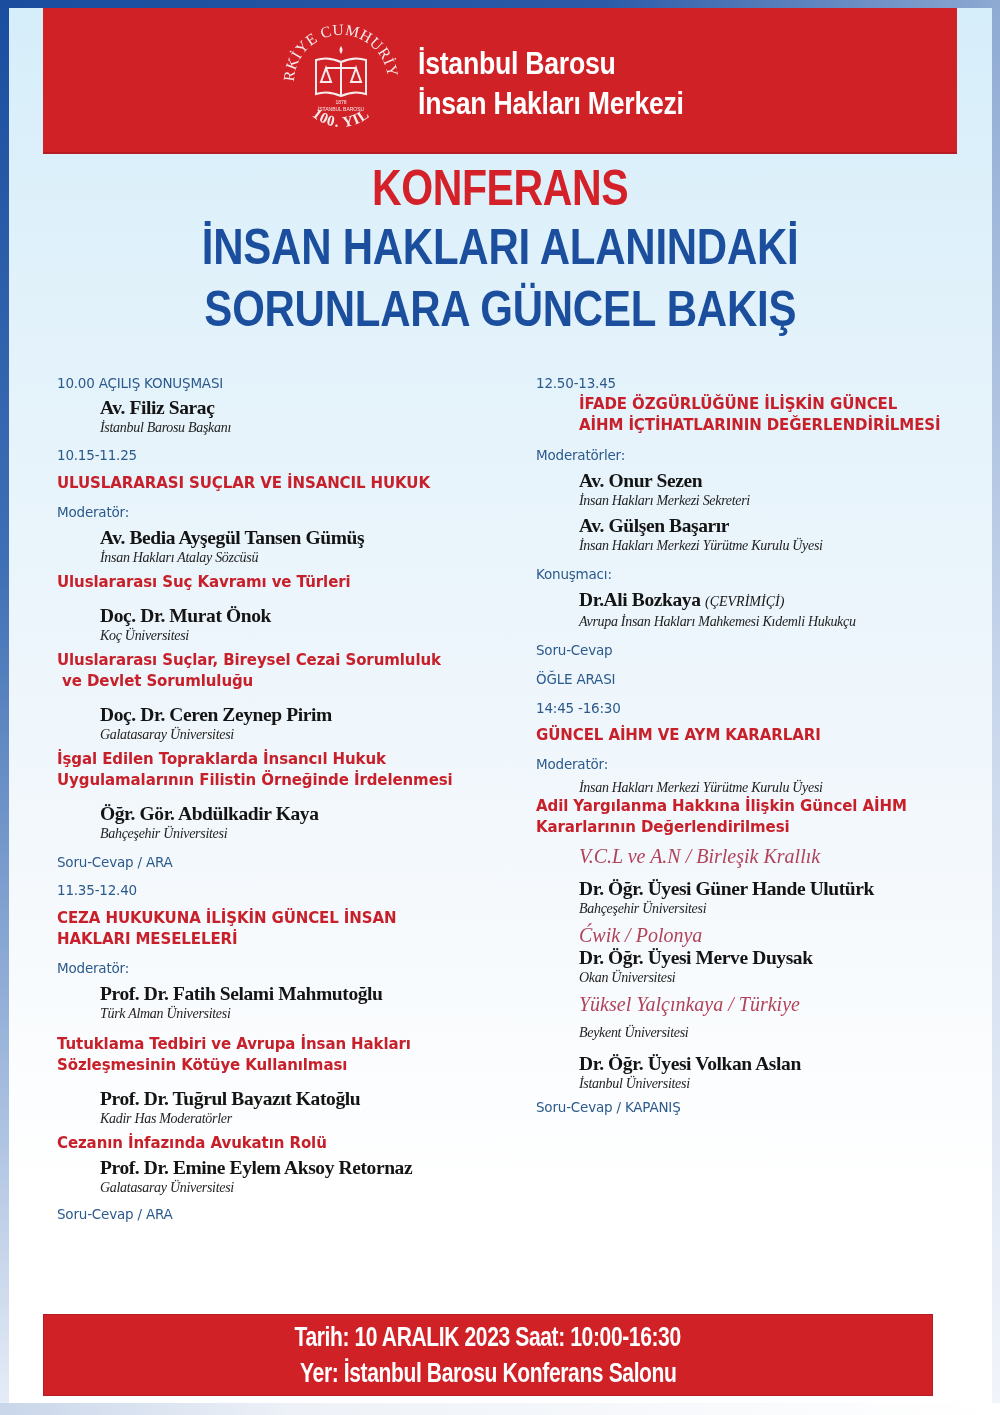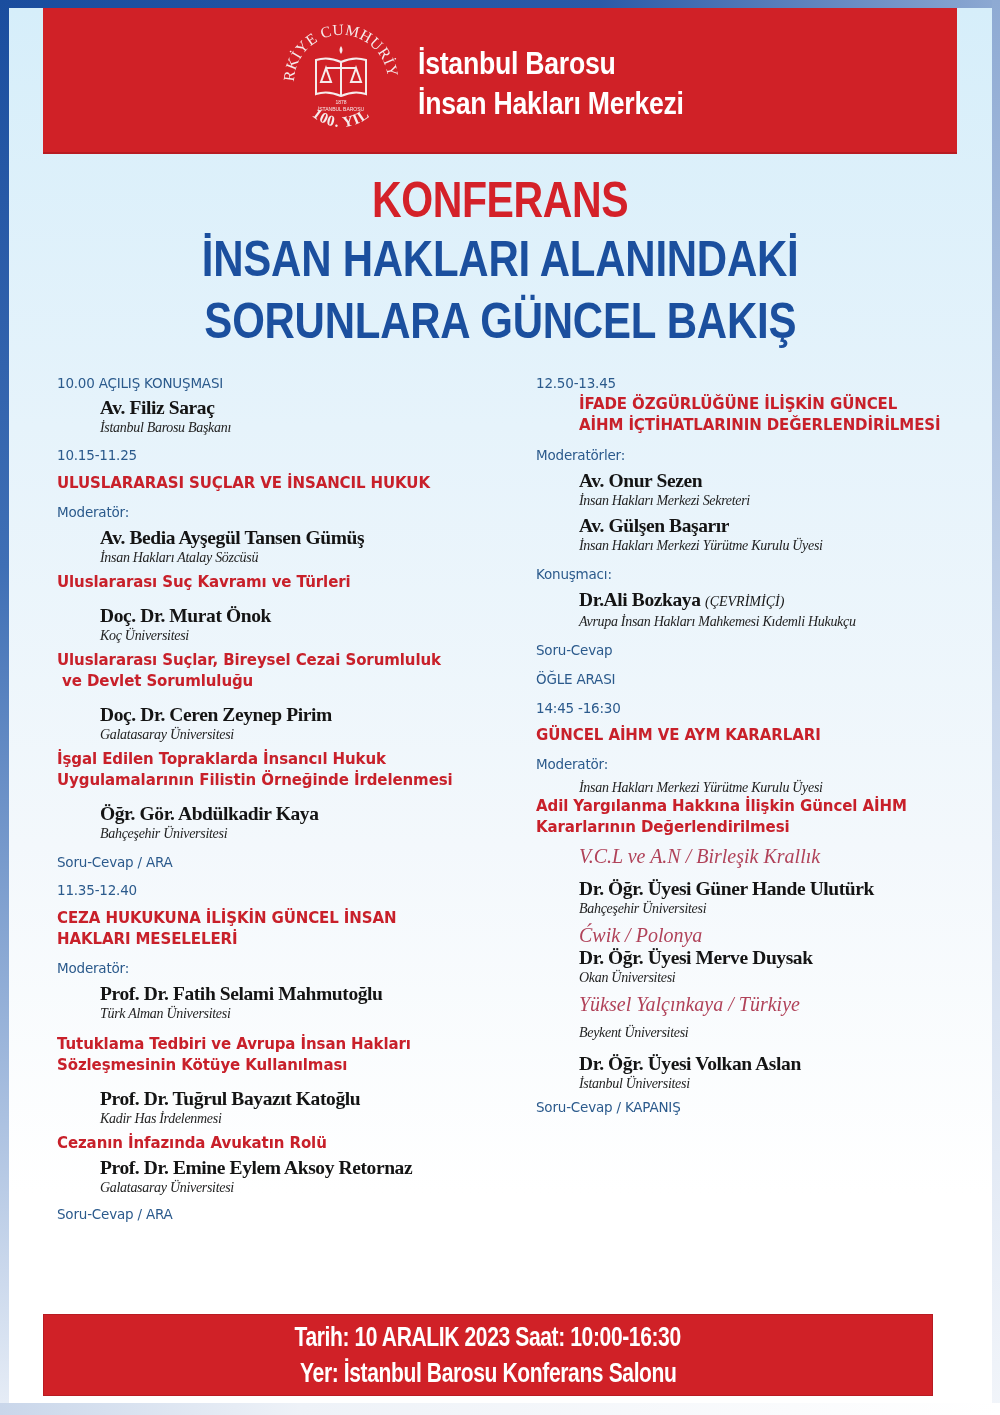--- a/index.html
+++ b/index.html
@@ -46,21 +46,21 @@
       font-weight: bold;
       font-size: 31px;
       line-height: 40px;
       transform: scaleX(0.86);
       transform-origin: left top;
       letter-spacing: -0.3px;
     }
     .header-text div { white-space: nowrap; }
 
     
-    .title-block { position: absolute; left: 0; top: 172px; width: 1000px; text-align: center; }
+    .title-block { position: absolute; left: 0; top: 160px; width: 1000px; text-align: center; }
     .title-red {
       color: #d42129; font-weight: bold; font-size: 50px; line-height: 56px;
       transform: scaleX(0.82); display: inline-block;
       letter-spacing: -0.5px;
     }
     .title-blue {
       color: #1b4f9e; font-weight: bold; font-size: 50px; line-height: 62px;
       transform: scaleX(0.84); display: inline-block; white-space: nowrap;
       letter-spacing: -0.3px;
     }
@@ -210,21 +210,21 @@
     <div class="person-name">Prof. Dr. Fatih Selami Mahmutoğlu</div>
     <div class="person-role">Türk Alman Üniversitesi</div>
   </div>
 
   <div class="session-title" style="margin-top:12px;">
     <div>Tutuklama Tedbiri ve Avrupa İnsan Hakları</div>
     <div>Sözleşmesinin Kötüye Kullanılması</div>
   </div>
   <div class="person" style="margin-top:12px;">
     <div class="person-name">Prof. Dr. Tuğrul Bayazıt Katoğlu</div>
-    <div class="person-role">Kadir Has İrdelenmesi</div>
+    <div class="person-role">Kadir Has Moderatörler</div>
   </div>
 
   <div class="session-title" style="margin-top:6px;">Cezanın İnfazında Avukatın Rolü</div>
   <div class="person" style="margin-top:3px;">
     <div class="person-name">Prof. Dr. Emine Eylem Aksoy Retornaz</div>
     <div class="person-role">Galatasaray Üniversitesi</div>
   </div>
 
   <div class="label-blue" style="margin-top:8px;">Soru-Cevap / ARA</div>
 </div>

